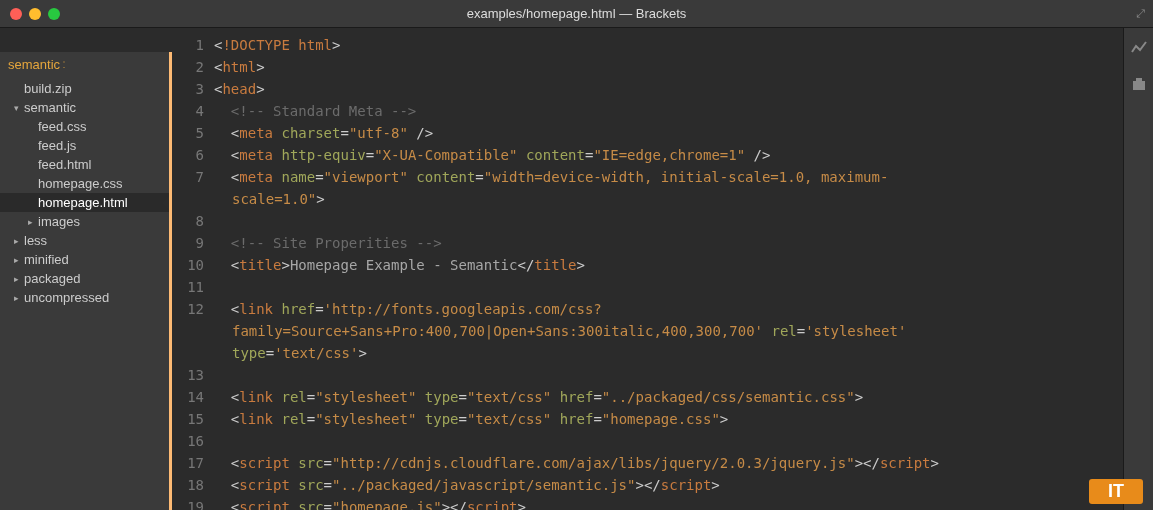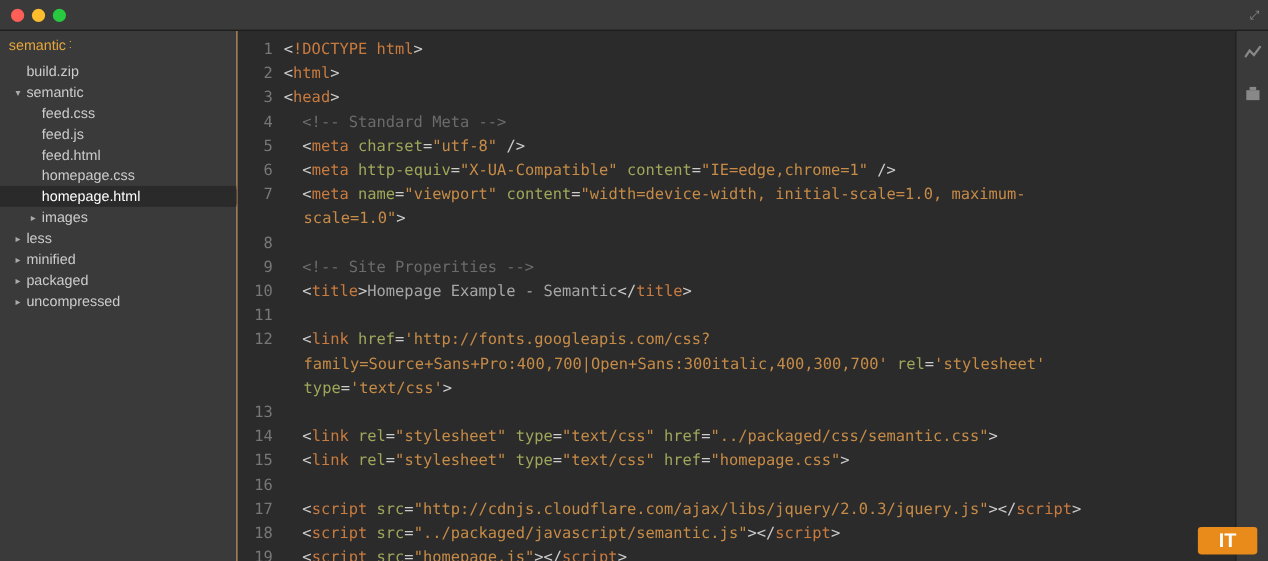--- a/index.html
+++ b/index.html
@@ -41,24 +41,25 @@
   position: absolute;
   right: 8px;
   color: #888;
   font-size: 11px;
 }
 .main {
   display: flex;
   height: calc(100% - 28px);
 }
 .sidebar {
-  width: 216px;
+  width: 172px;
   background: #3a3a3a;
-  border-right: 1px solid #fdba74;
+  border-right: 3px solid #fdba74;
   overflow: hidden;
+  margin-top: 24px;
 }
 .project-header {
   padding: 5px 8px;
   color: #e6a63c;
   font-size: 13px;
   display: flex;
   align-items: center;
   gap: 3px;
 }
 .tree {
@@ -165,20 +166,21 @@
 </style>
 </head>
 <body>
 
 <div class="titlebar">
   <div class="traffic-lights">
     <div class="tl red"></div>
     <div class="tl yellow"></div>
     <div class="tl green"></div>
   </div>
+  <div class="title">examples/homepage.html — Brackets</div>
   <div class="fullscreen-icon">⤢</div>
 </div>
 
 <div class="main">
   <div class="sidebar">
     <div class="project-header">
       <span>semantic</span>
       <span style="font-size:9px;">⁚</span>
     </div>
     <div class="tree" id="tree">

